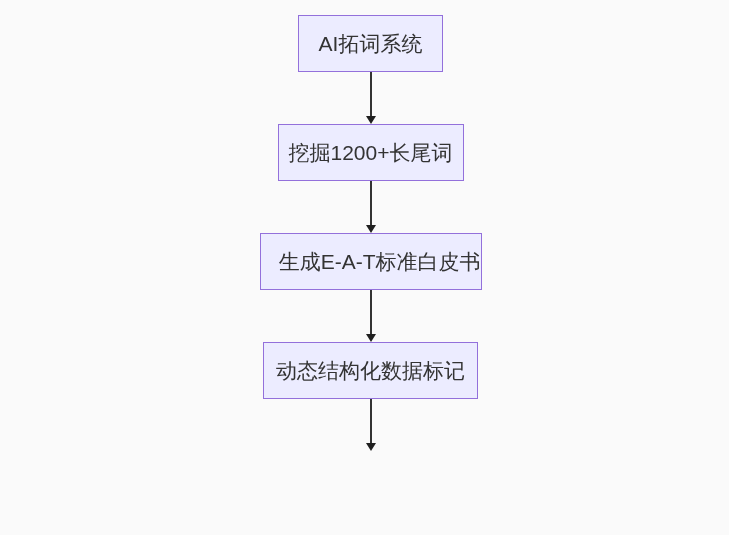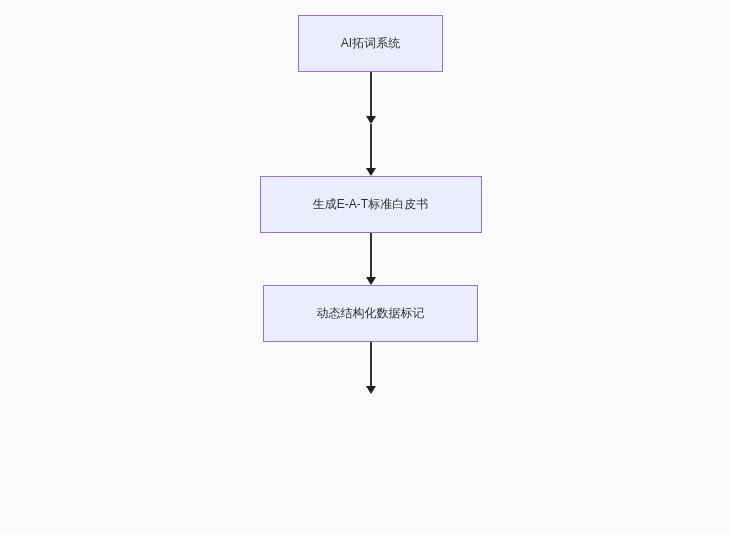--- a/index.html
+++ b/index.html
@@ -38,28 +38,28 @@
     left: 6px;
   }
   .node {
     box-sizing: border-box;
     height: 57px;
     background: var(--node-fill);
     border: 1px solid var(--node-border);
     display: flex;
     align-items: center;
     justify-content: center;
-    font-size: 12px;
+    font-size: 21px;
     color: var(--node-text);
     text-align: center;
     white-space: nowrap;
   }
   .w1 { width: 145px; }
   .w2 { width: 186px; }
-  .w3 { width: 222px; }
+  .w3 { width: 222px; justify-content: flex-end; }
   .w4 { width: 215px; }
   .w5 { width: 232px; }
   .arrow {
     height: 52px;
     display: flex;
     flex-direction: column;
     align-items: center;
   }
   .arrow .line {
     width: 2px;
@@ -83,20 +83,23 @@
 
     <div class="node w1">
       <span>AI拓词系统</span>
     </div>
 
     <div class="arrow">
       <div class="line"></div>
       <div class="head"></div>
     </div>
 
+    <div class="node w2">
+      <span>挖掘1200+长尾词</span>
+    </div>
 
     <div class="arrow">
       <div class="line"></div>
       <div class="head"></div>
     </div>
 
     <div class="node w3">
       <span>生成E-A-T标准白皮书</span>
     </div>
 

